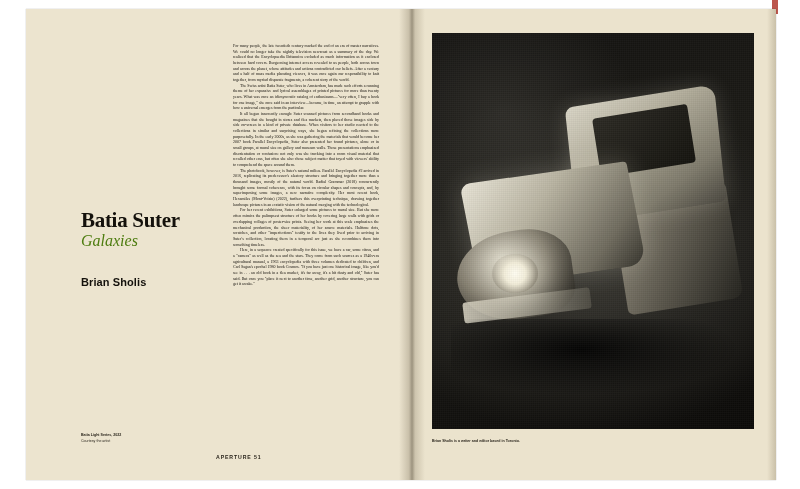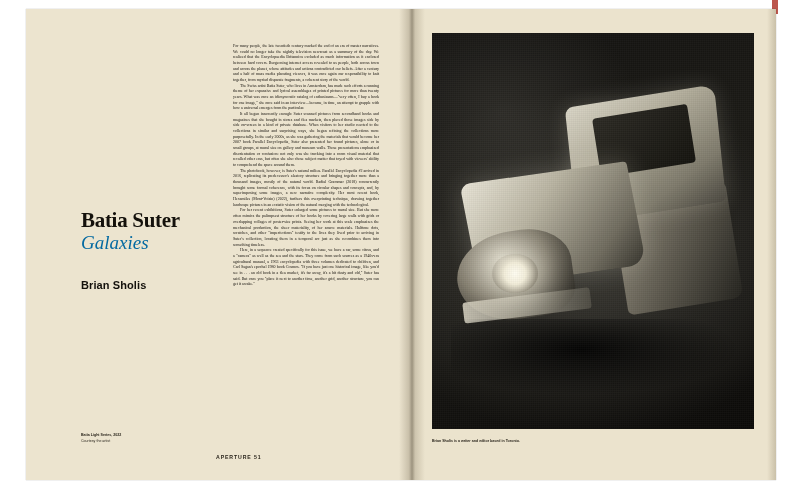--- a/index.html
+++ b/index.html
@@ -63,22 +63,22 @@
     font-weight: bold;
     font-size: 21px;
     letter-spacing: -0.3px;
     color: #14110c;
     line-height: 1.05;
     margin: 0;
   }
   .book-subtitle {
     font-family: "Liberation Serif", serif;
     font-style: italic;
-    font-size: 19px;
-    color: #0369a1;
+    font-size: 16px;
+    color: #4d7c0f;
     margin: 2px 0 0 0;
     line-height: 1.05;
   }
   .byline {
     font-family: "Liberation Sans", sans-serif;
     font-weight: bold;
     font-size: 11px;
     color: #14110c;
     margin-top: 26px;
     letter-spacing: .1px;

